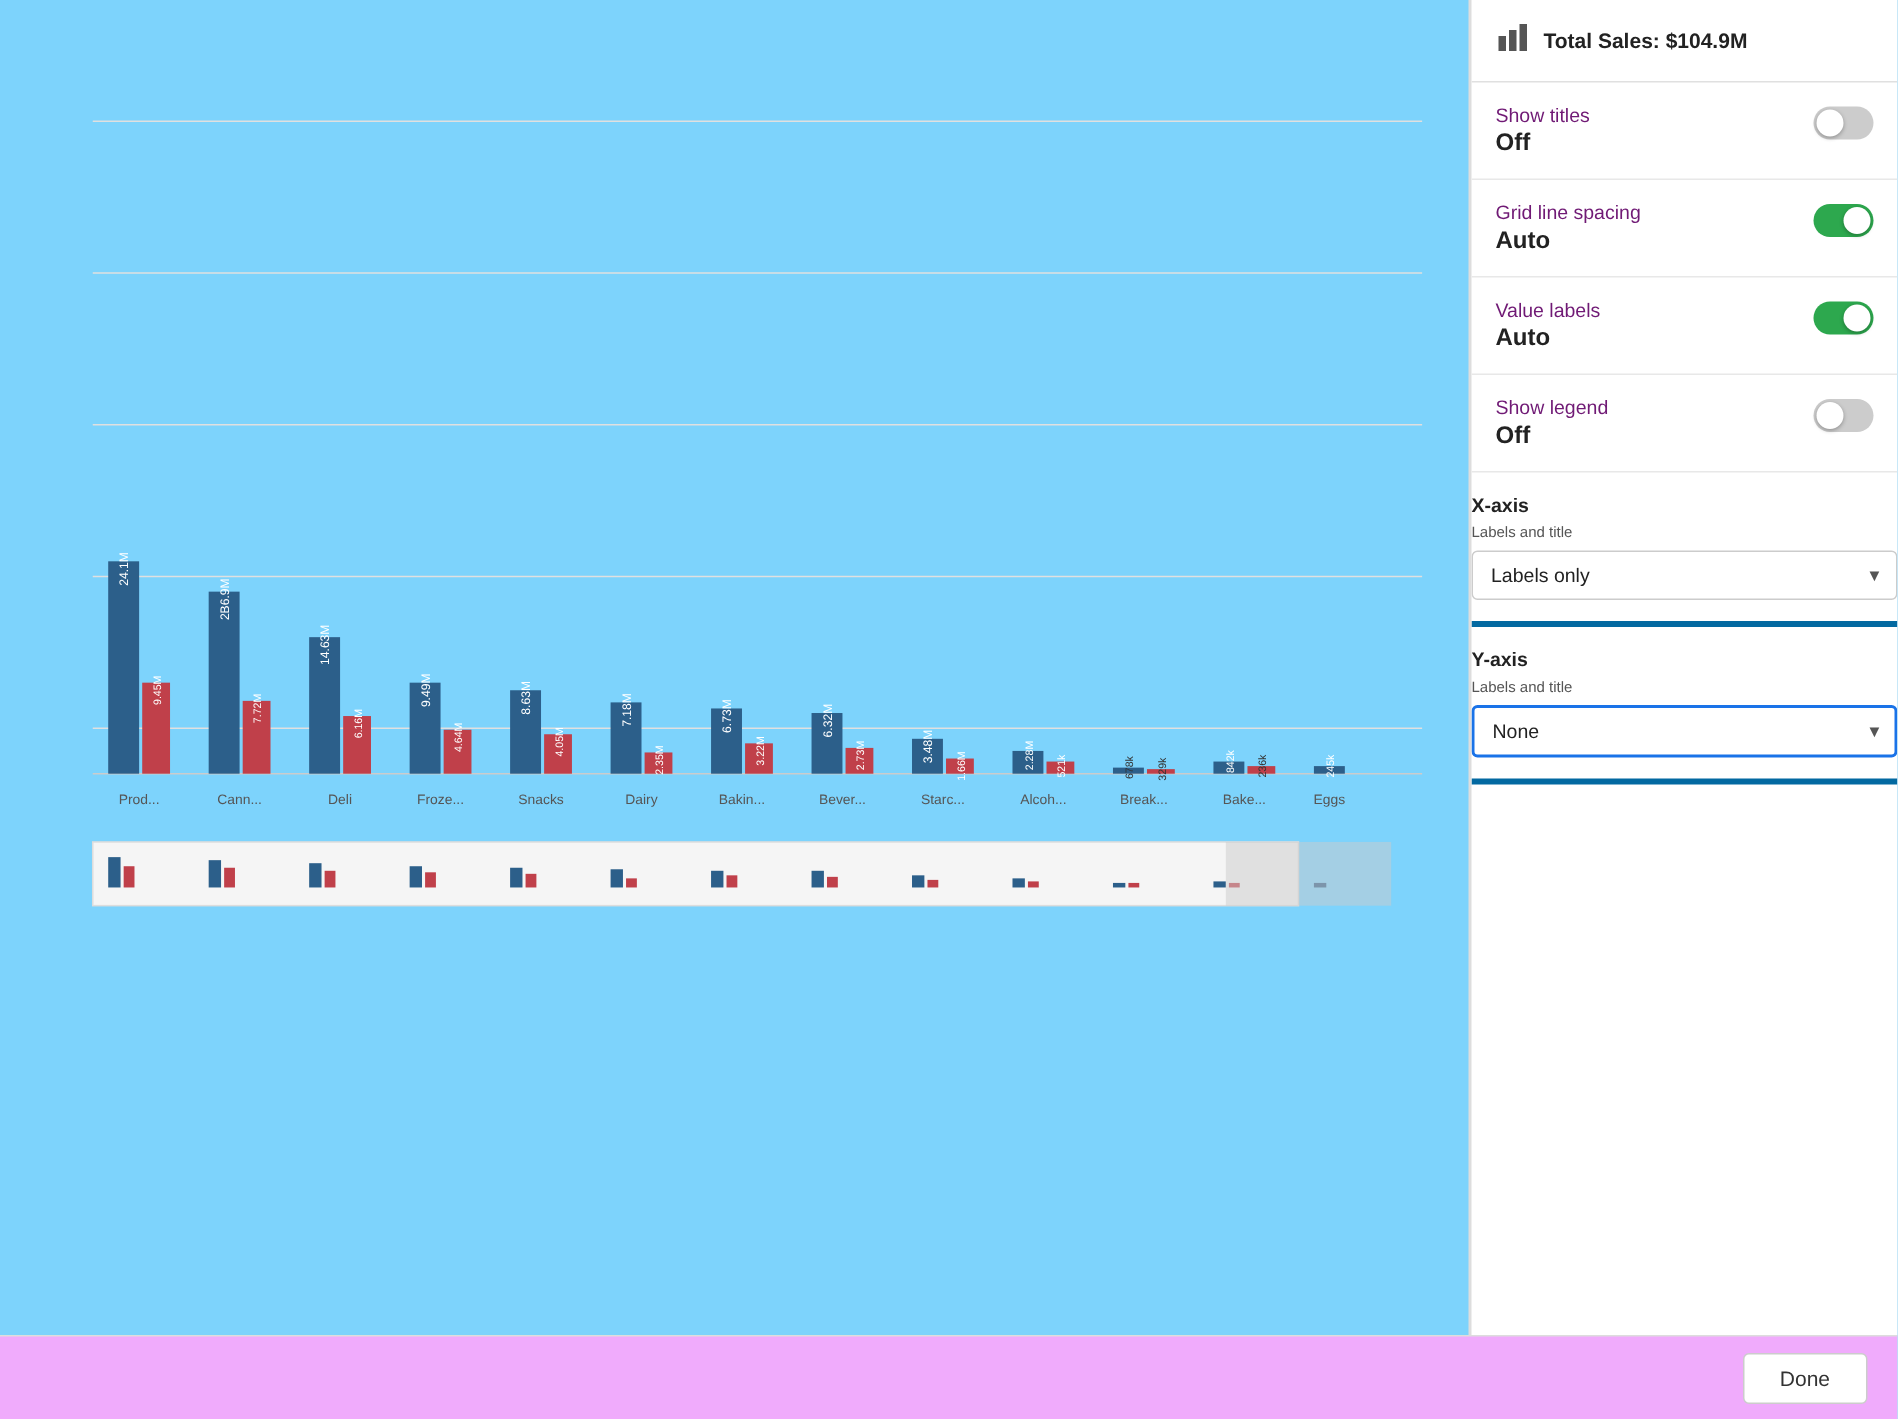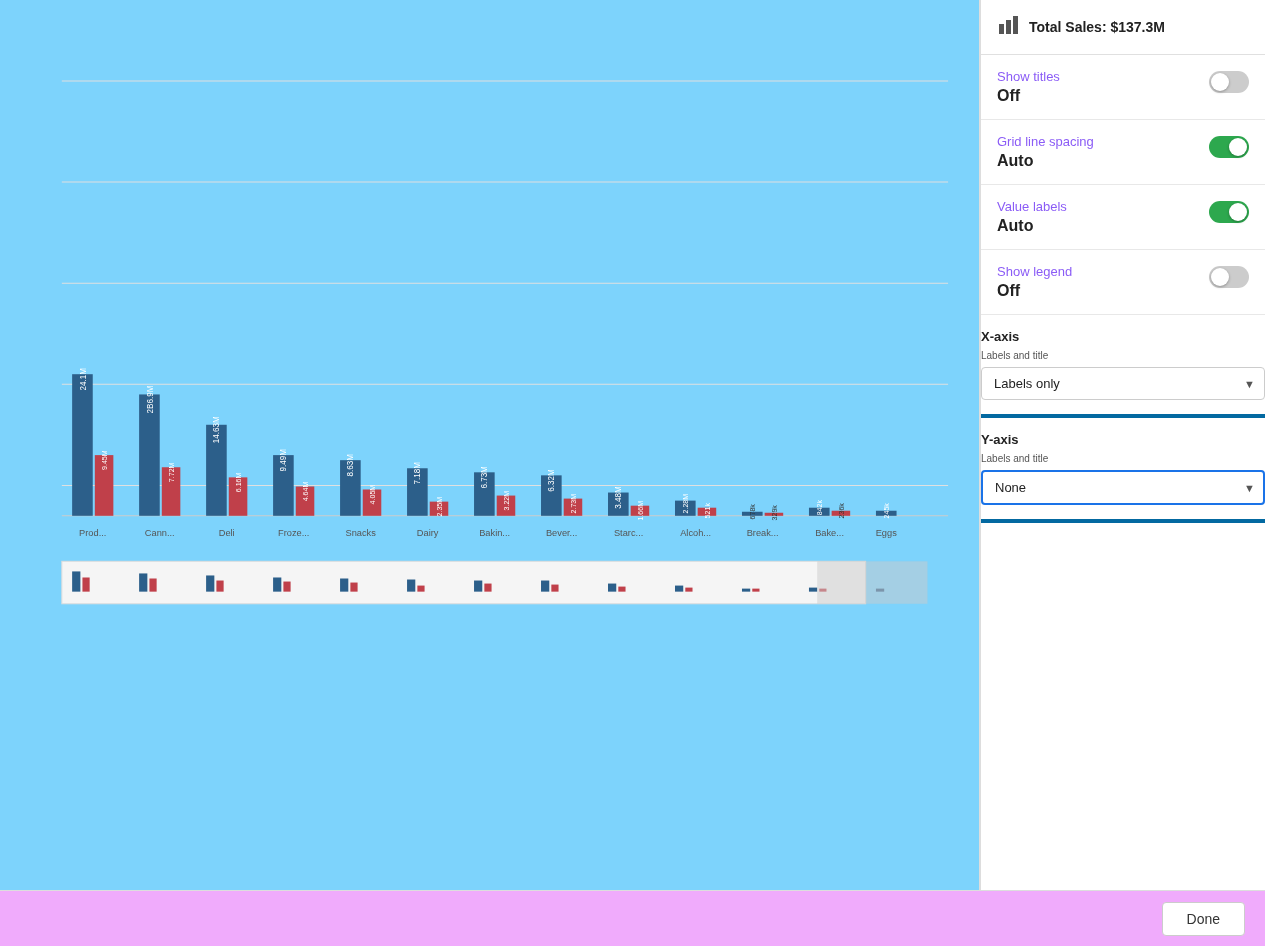--- a/index.html
+++ b/index.html
@@ -13,21 +13,21 @@
     
     .right-panel { width: 285px; background: #fff; display: flex; flex-direction: column; border-left: 1px solid #ddd; overflow-y: auto; }
 
     
     .panel-header { padding: 12px 16px; border-bottom: 1px solid #e0e0e0; display: flex; align-items: center; gap: 10px; min-height: 55px; }
     .panel-header-icon { color: #555; font-size: 18px; }
     .panel-header-title { font-size: 14px; font-weight: 600; color: #222; }
 
     
     .setting-row { padding: 14px 16px; border-bottom: 1px solid #e8e8e8; display: flex; justify-content: space-between; align-items: flex-start; }
-    .setting-label { font-size: 13px; color: #8b5cf6; margin-bottom: 3px; }
+    .setting-label { font-size: 13px; color: #701a75; margin-bottom: 3px; }
     .setting-value { font-size: 16px; font-weight: 700; color: #222; }
     .setting-text { flex: 1; }
 
     
     .toggle { width: 40px; height: 22px; border-radius: 11px; position: relative; cursor: pointer; flex-shrink: 0; margin-top: 2px; }
     .toggle.off { background: #ccc; }
     .toggle.on { background: #2da84e; }
     .toggle::after { content: ''; position: absolute; width: 18px; height: 18px; border-radius: 50%; background: white; top: 2px; transition: left 0.2s; box-shadow: 0 1px 3px rgba(0,0,0,0.3); }
     .toggle.off::after { left: 2px; }
     .toggle.on::after { left: 20px; }
@@ -173,21 +173,21 @@
   <div class="right-panel">
 
     <div class="panel-header">
       <span class="panel-header-icon">
         <svg width="22" height="22" viewBox="0 0 22 22">
           <rect x="2" y="10" width="5" height="10" fill="#555"></rect>
           <rect x="9" y="6" width="5" height="14" fill="#555"></rect>
           <rect x="16" y="2" width="5" height="18" fill="#555"></rect>
         </svg>
       </span>
-      <span class="panel-header-title">Total Sales: $137.3M</span>
+      <span class="panel-header-title">Total Sales: $104.9M</span>
     </div>
 
     <div class="setting-row">
       <div class="setting-text">
         <div class="setting-label">Show titles</div>
         <div class="setting-value">Off</div>
       </div>
       <div class="toggle off"></div>
     </div>
 

